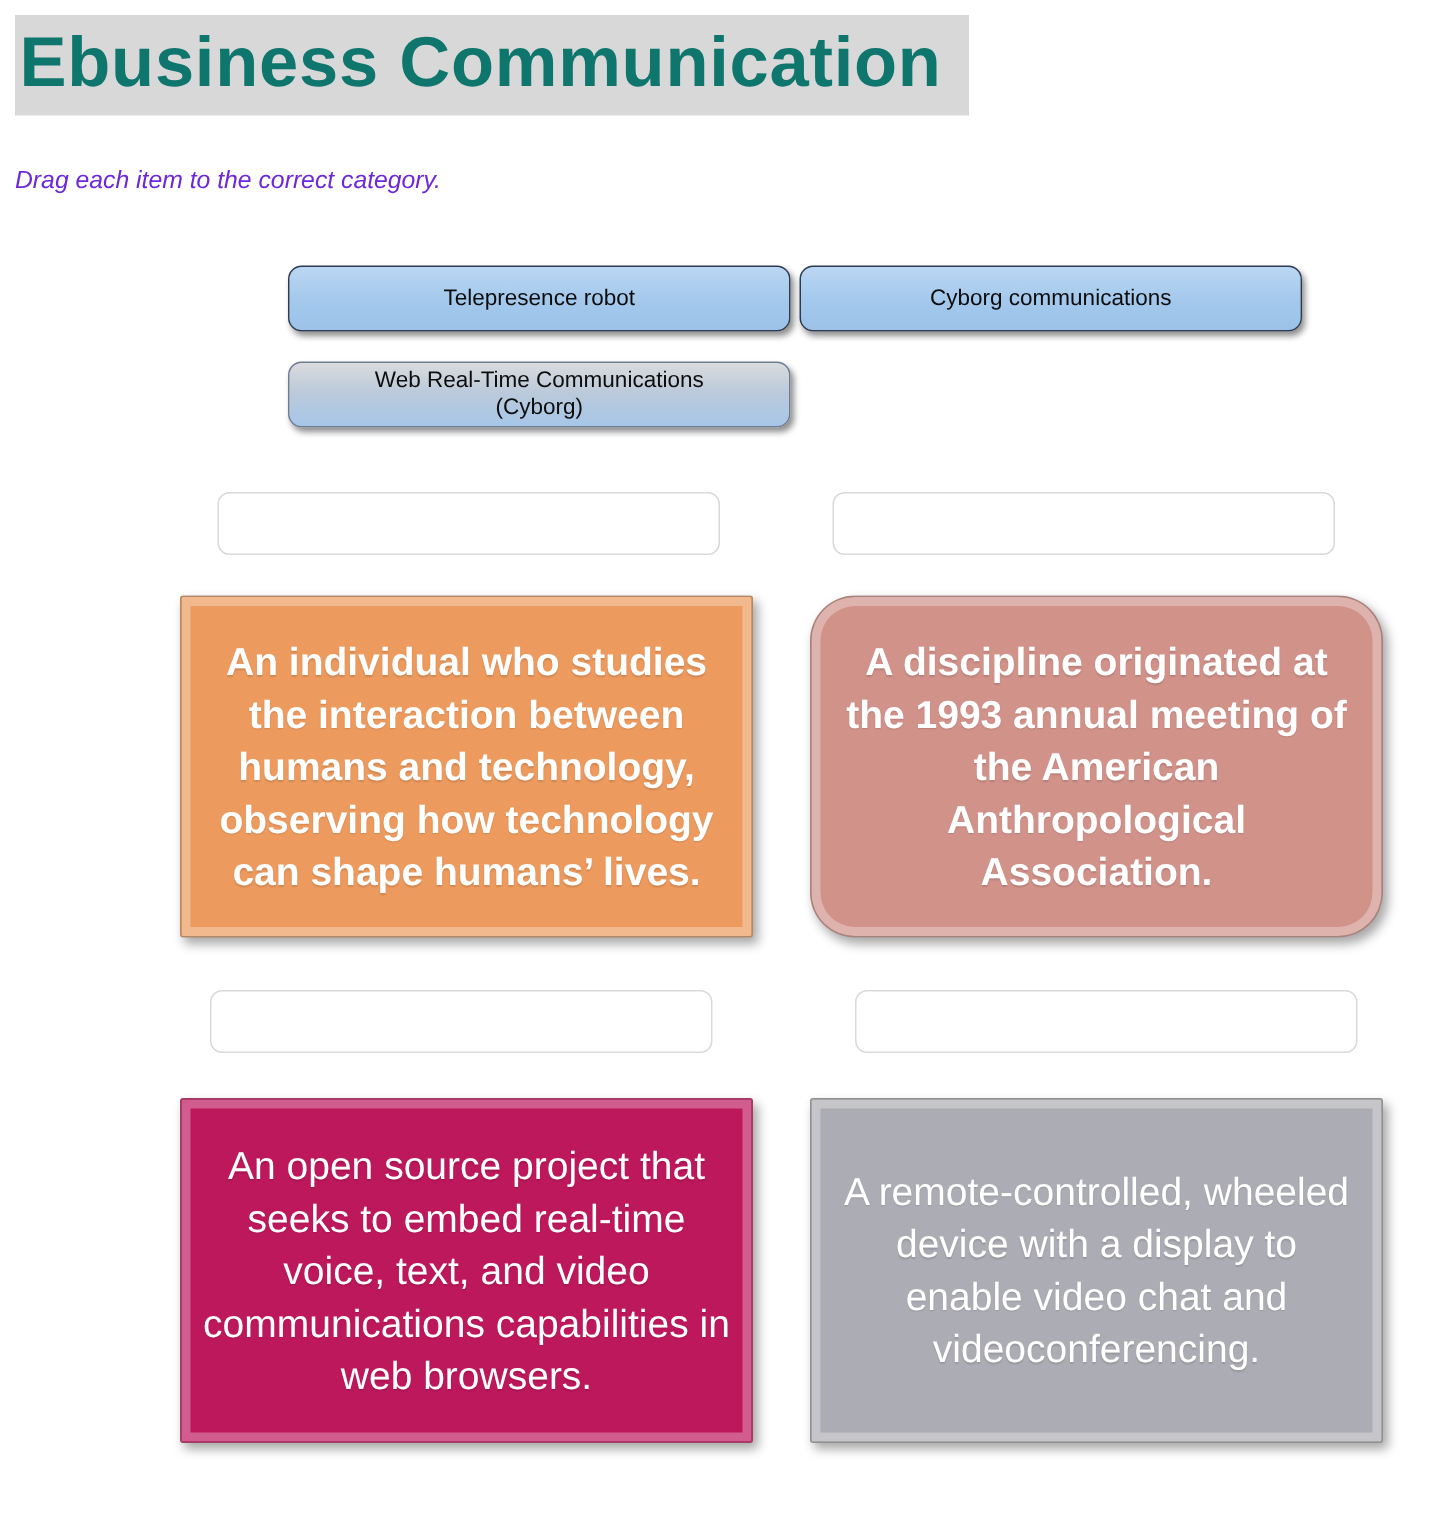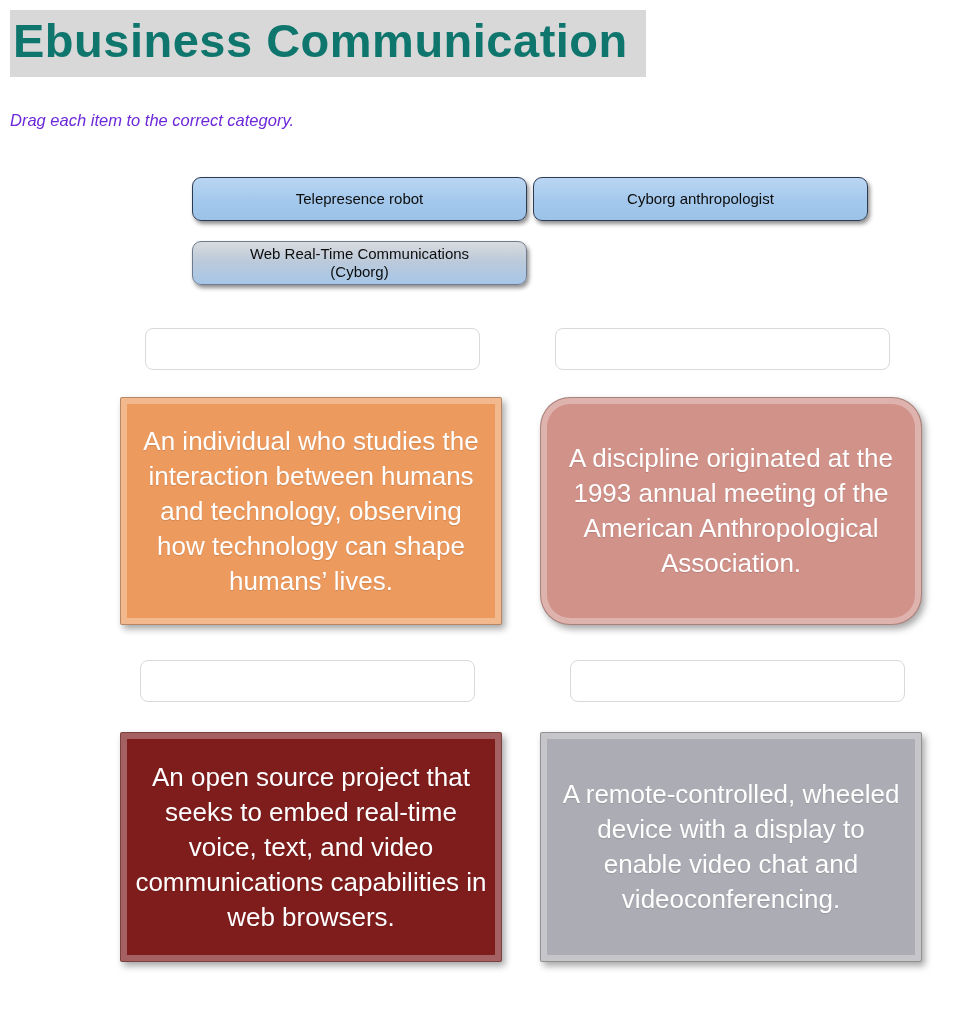--- a/index.html
+++ b/index.html
@@ -69,21 +69,21 @@
   .zones-row.zr2 { margin: 35px 0 0 140px; gap: 95px; }
   .dropzone {
     width: 335px;
     height: 42px;
     background: #ffffff;
     border: 1px solid #d9d9d9;
     border-radius: 8px;
   }
 
   .cards-row { display: flex; gap: 38px; margin-left: 120px; }
-  .cards-row.cr1 { margin-top: 27px; }
+  .cards-row.cr1 { margin-top: 27px; font-weight: bold; }
   .cards-row.cr2 { margin-top: 30px; }
 
   .card {
     width: 382px;
     border: 1px solid rgba(120,110,105,0.45);
     border-radius: 2px;
     box-shadow:
       inset 0 0 0 6px rgba(255,255,255,0.30),
       3px 4px 7px rgba(0,0,0,0.35);
     display: flex;
@@ -107,21 +107,21 @@
 <div class="page">
 
   <h1 class="title">
     <span class="hl">Ebusiness Communication</span><br>
   </h1>
 
   <p class="instruction">Drag each item to the correct category.</p>
 
   <div class="bank">
     <div class="chip">Telepresence robot</div>
-    <div class="chip">Cyborg anthropologist</div>
+    <div class="chip">Cyborg communications</div>
     <div class="chip chip-muted">Web Real-Time Communications (Cyborg)</div>
   </div>
 
   <div class="zones-row zr1">
     <div class="dropzone"></div>
     <div class="dropzone"></div>
   </div>
 
   <div class="cards-row cr1">
     <div class="card" style="background-color: rgb(236, 154, 94);">
@@ -131,21 +131,21 @@
       <div class="card-text">A discipline originated at the 1993 annual meeting of the American Anthropological Association.</div>
     </div>
   </div>
 
   <div class="zones-row zr2">
     <div class="dropzone"></div>
     <div class="dropzone"></div>
   </div>
 
   <div class="cards-row cr2">
-    <div class="card" style="background-color: #7f1d1d;">
+    <div class="card" style="background-color: #be185d;">
       <div class="card-text">An open source project that seeks to embed real-time voice, text, and video communications capabilities in web browsers.</div>
     </div>
     <div class="card" style="background-color: rgb(172, 172, 180);">
       <div class="card-text">A remote-controlled, wheeled device with a display to enable video chat and videoconferencing.</div>
     </div>
   </div>
 
 </div>
 
 </body></html>

